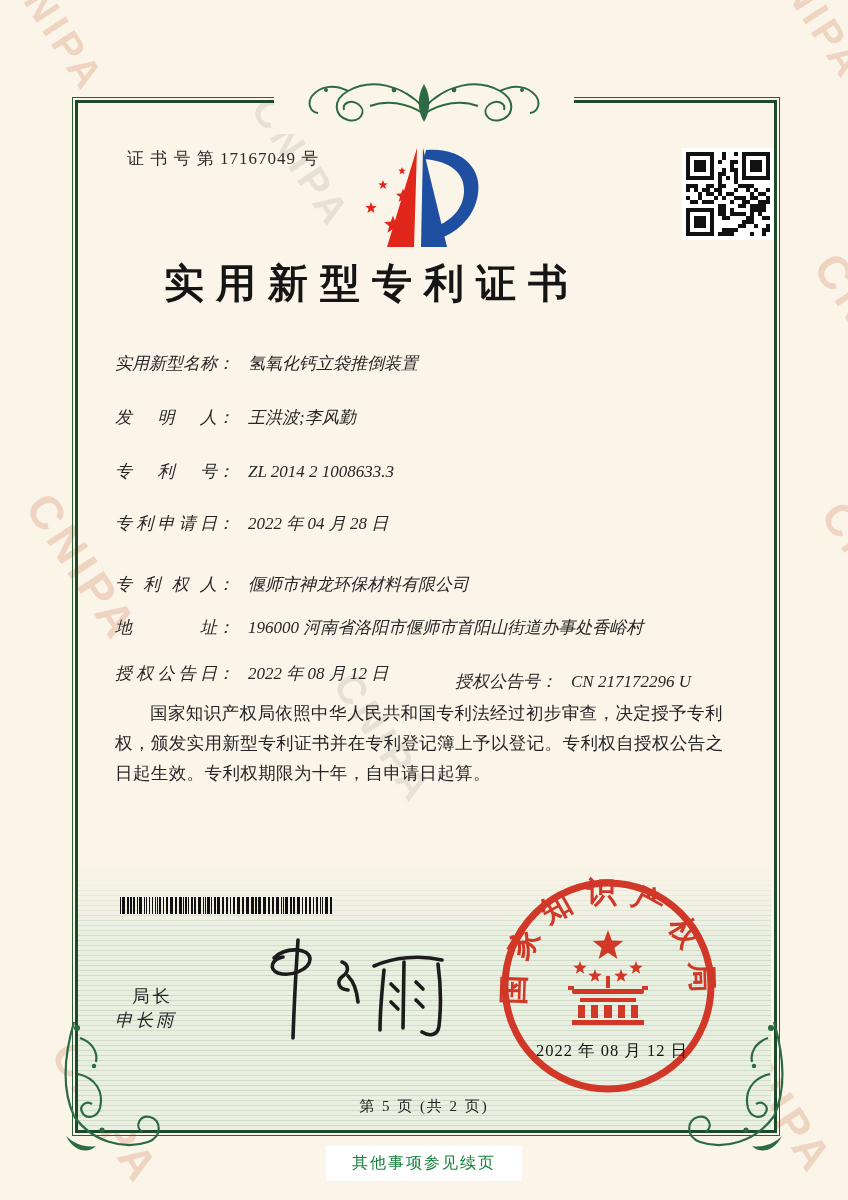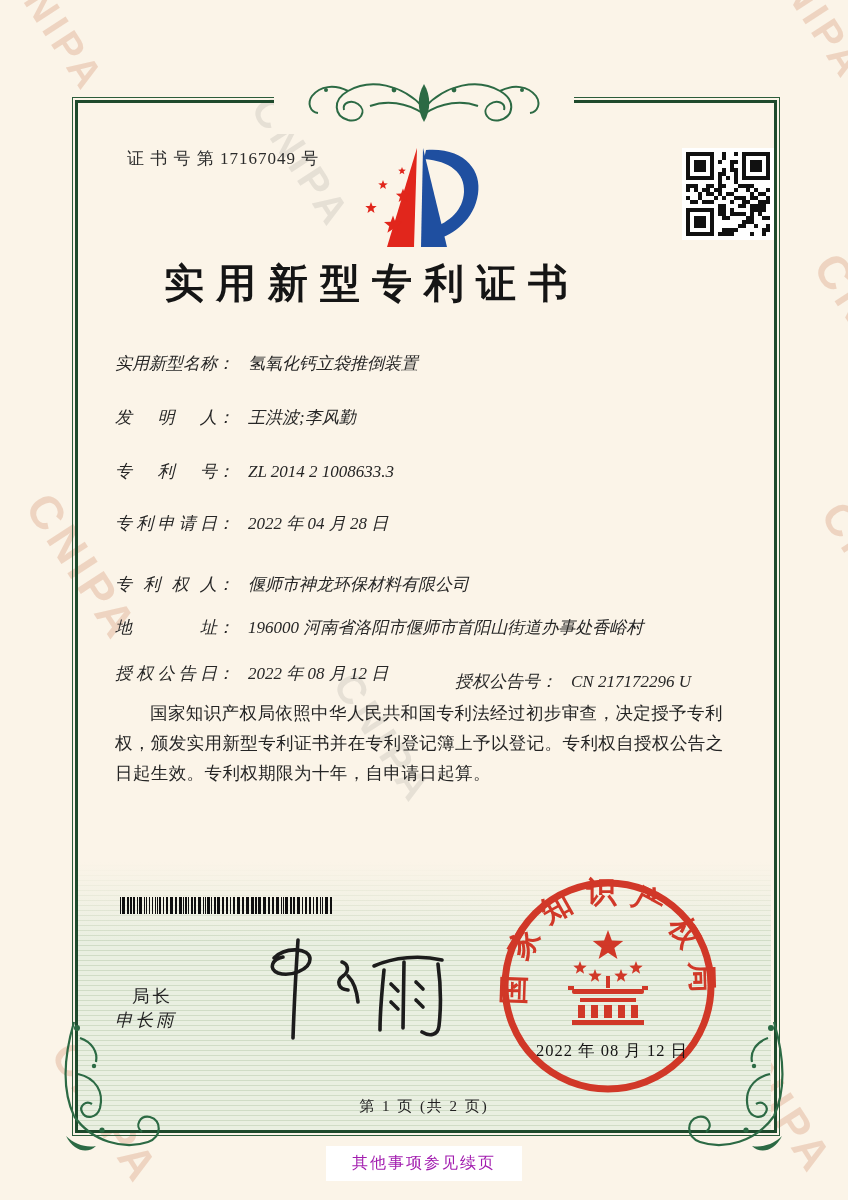--- a/index.html
+++ b/index.html
@@ -28,21 +28,21 @@
   .flabel{display:inline-block;width:102px;text-align:justify;text-align-last:justify;vertical-align:top;}
   .fvalue{margin-left:14px;}
   .grant2{position:absolute;left:340px;top:8px;white-space:nowrap;}
   .paras{left:115px;top:698px;width:622px;font-size:17.5px;line-height:30px;
          color:#242424;letter-spacing:.4px;}
   .paras p{margin:0;text-indent:2em;}
   .director{font-size:17.5px;color:#242424;letter-spacing:3px;}
   .pagenum{left:0;width:848px;top:1097px;text-align:center;font-size:15px;
            color:#222;letter-spacing:2px;z-index:5;}
   .footer-note{left:50%;transform:translateX(-50%);top:1146px;background:#fff;
-           padding:7px 26px;font-size:16px;color:#a21caf;letter-spacing:2px;z-index:5;}
+           padding:7px 26px;font-size:16px;color:#15803d;letter-spacing:2px;z-index:5;}
   .seal-date{left:524px;top:1040px;width:176px;text-align:center;font-size:16.5px;
            color:#141414;letter-spacing:1px;z-index:6;}
   svg{display:block;}
 </style>
 </head>
 <body>
 
 <span class="wm" style="left:-18px;top:4px;font-size:40px">CNIPA</span>
 <span class="wm" style="left:742px;top:-8px;font-size:40px">CNIPA</span>
 <span class="wm gray" style="left:228px;top:140px;font-size:40px">CNIPA</span>
@@ -408,15 +408,15 @@
       <rect x="112" y="135" width="8" height="13"></rect>
         <rect x="126" y="135" width="7" height="13"></rect>
       <rect x="139" y="135" width="7" height="13"></rect>
       <rect x="80" y="150" width="72" height="5"></rect>
       <rect x="114" y="106" width="4" height="12"></rect>
     </g>
   </svg>
 </div>
 <div class="abs seal-date">2022 年 08 月 12 日</div>
 
-<div class="abs pagenum">第 1 页 (共 2 页)</div>
+<div class="abs pagenum">第 5 页 (共 2 页)</div>
 
 <div class="abs footer-note">其他事项参见续页</div>
 
 </body></html>

